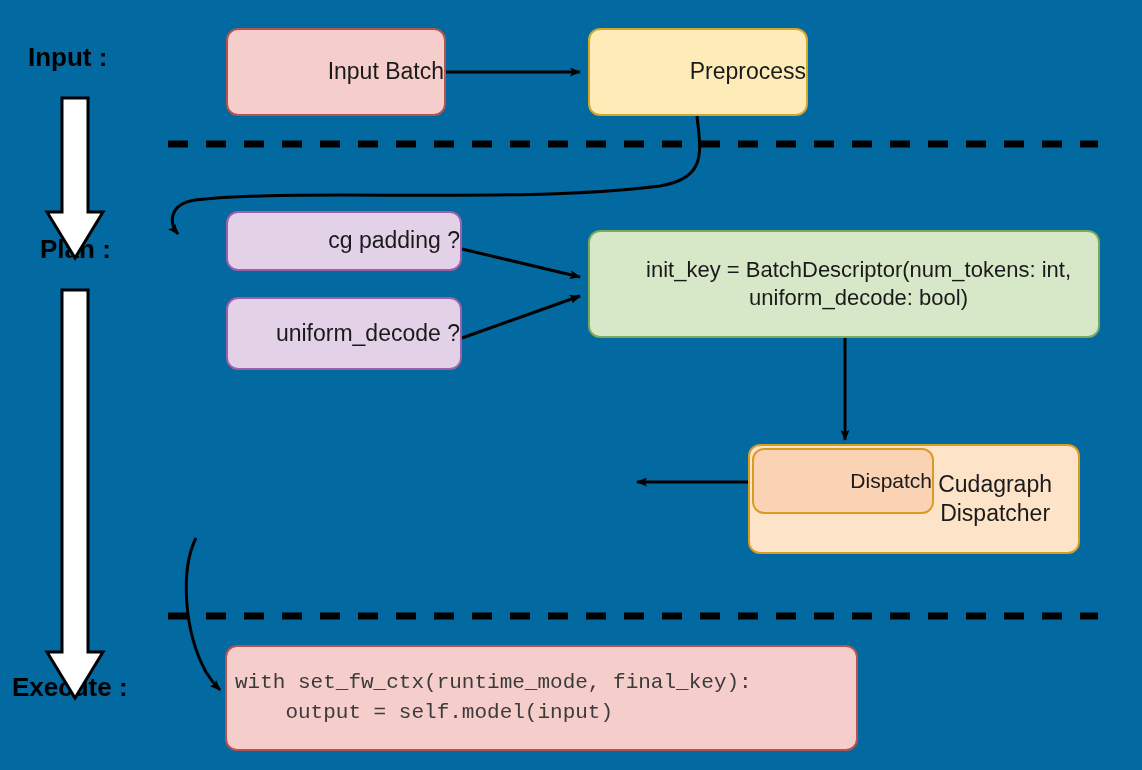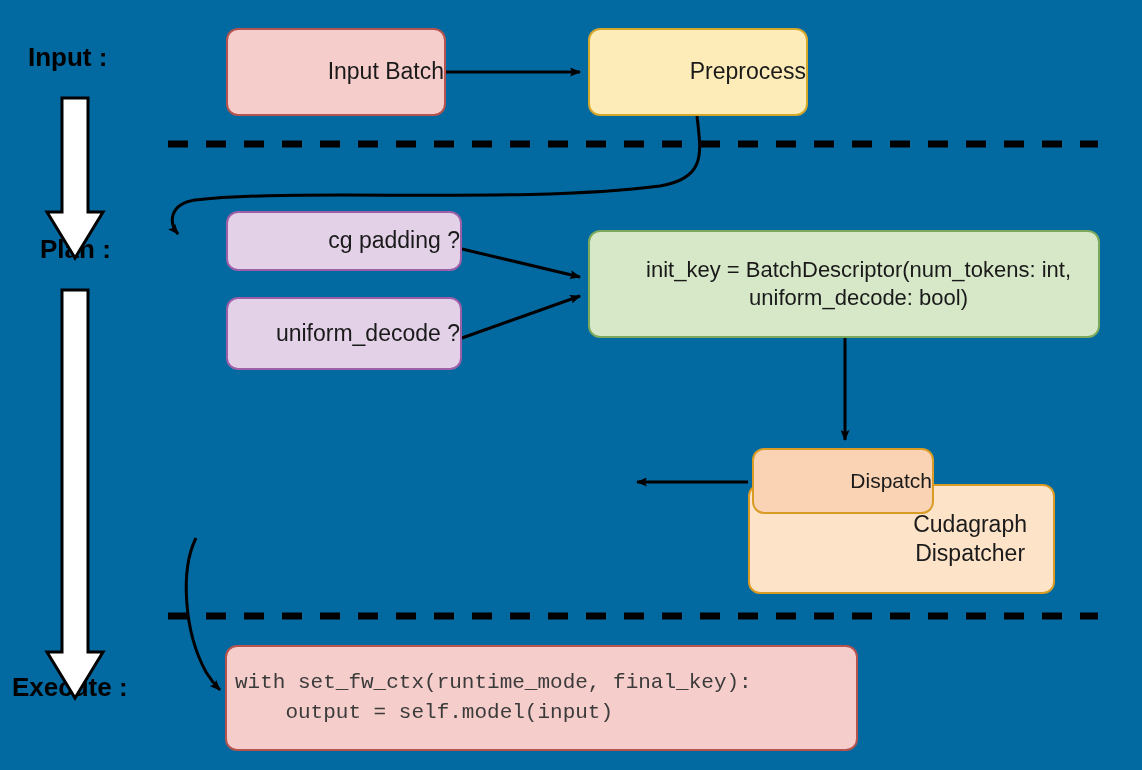--- a/index.html
+++ b/index.html
@@ -140,21 +140,21 @@
 
   <div class="node node-cond zi-2" style="left:226px; top:297px; width:236px; height:73px; background:#e3d1e8; border-color:#9c5fa8;">
     <span>uniform_decode ?</span>
   </div>
 
   <div class="node node-initkey zi-2" style="left:588px; top:230px; width:512px; height:108px; background:#d7e8c9; border-color:#7aa85c;">
     <span style="white-space:pre-line;">init_key = BatchDescriptor(num_tokens: int,
 uniform_decode: bool)</span>
   </div>
 
-  <div class="node node-cudagraph zi-2" style="left:748px; top:444px; width:307px; height:110px; background:#fde3c8; border-color:#d89b24;margin-top:40px;">
+  <div class="node node-cudagraph zi-2" style="left:748px; top:444px; width:332px; height:110px; background:#fde3c8; border-color:#d89b24;">
     <span style="white-space:pre-line;">Cudagraph
 Dispatcher</span>
   </div>
 
   <div class="node node-dispatch zi-3" style="left:752px; top:448px; width:182px; height:66px; background:#fad3b4; border-color:#d89b24;">
     <span>Dispatch</span>
   </div>
 
 
   <div class="node node-code zi-2" style="left:225px; top:645px; width:633px; height:106px; background:#f5cdcb; border-color:#b5534f;">

